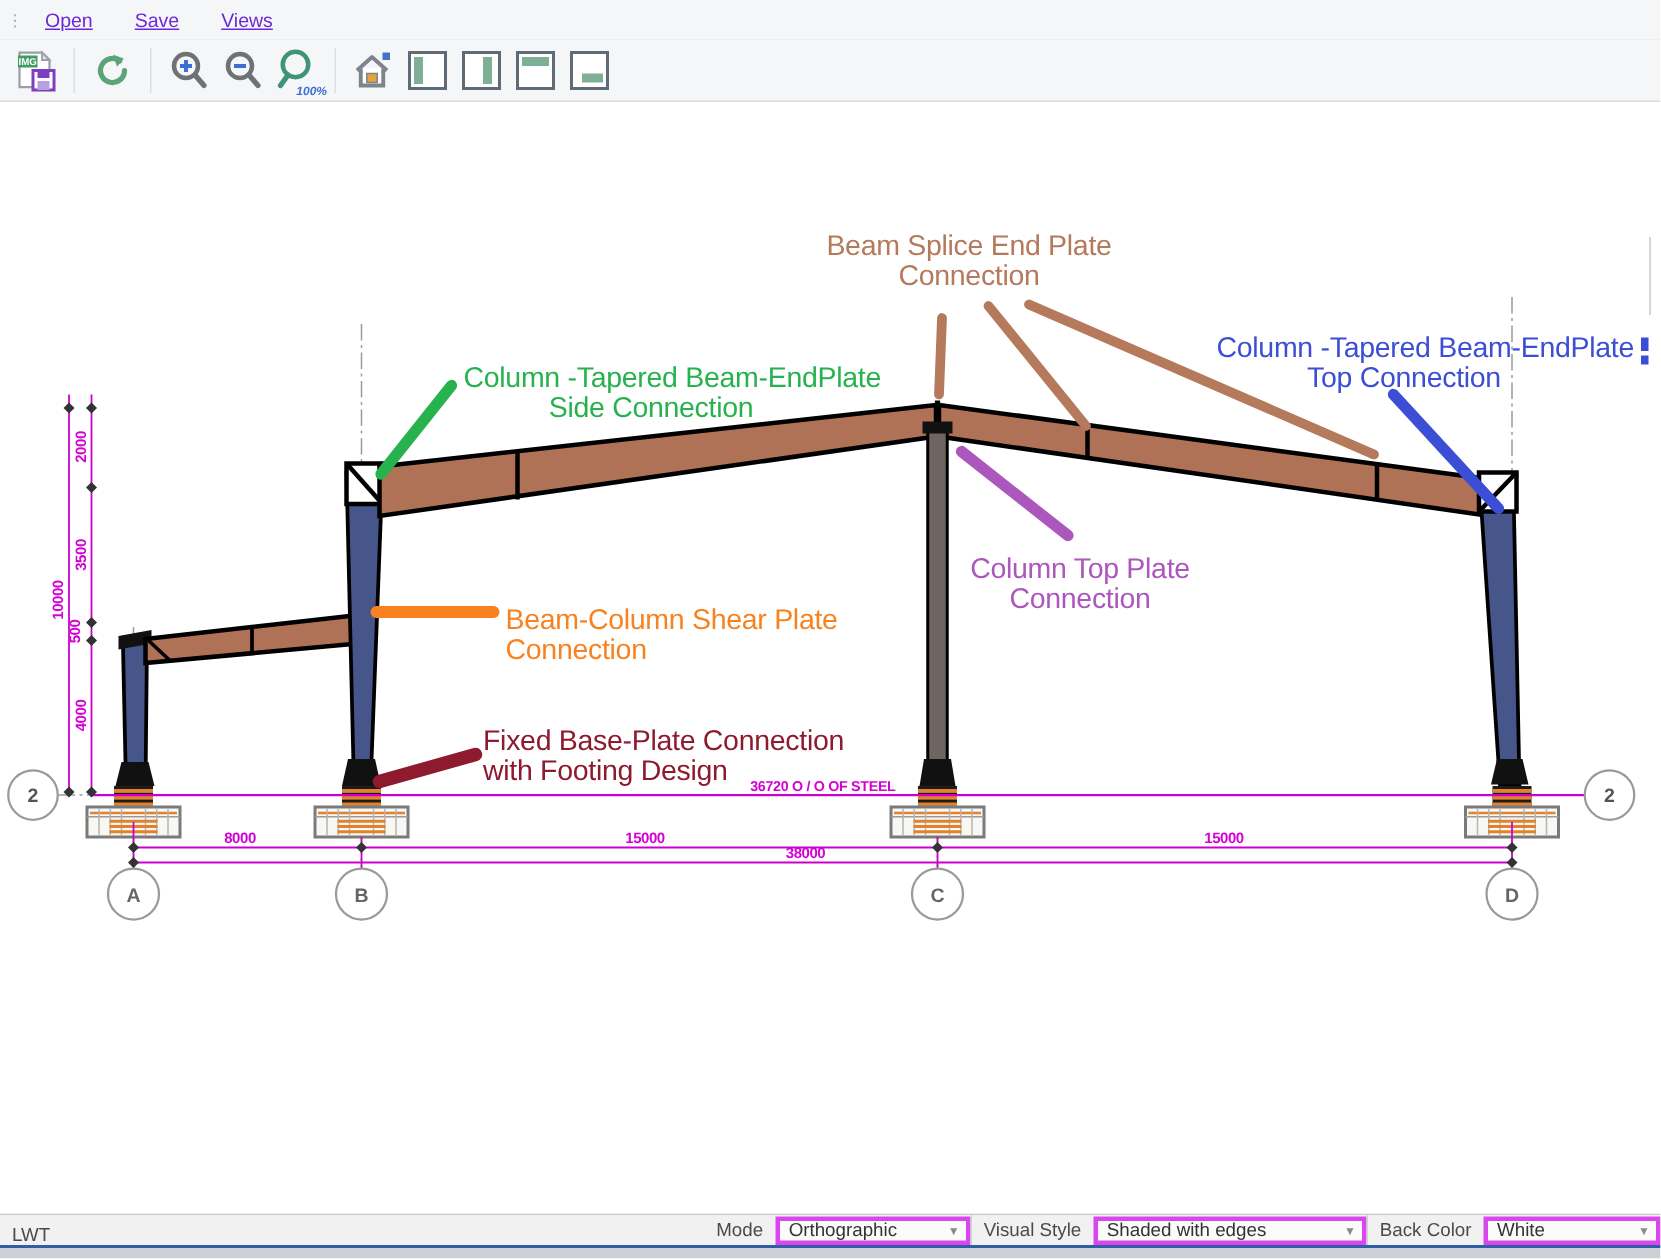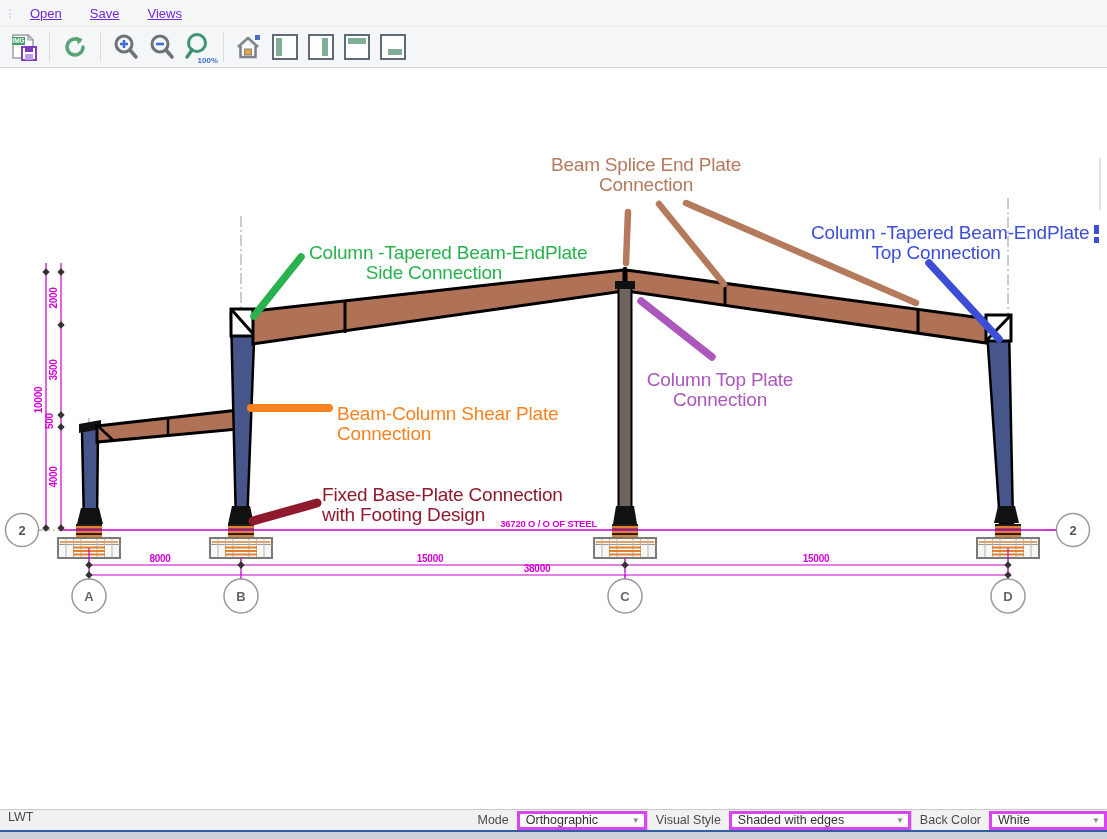--- a/index.html
+++ b/index.html
@@ -12,31 +12,31 @@
   .grip { color:#a8aeb4; font-size:11px; letter-spacing:0; width:12px; text-align:center; }
   .menu-item { font-size:13px; color:#6d28d9; padding:3px 14px; cursor:default;text-decoration:underline; }
 
   
   .toolbar { height:41px; background:#f5f6f7; display:flex; align-items:center;
              border-bottom:1px solid #d9dadb; padding-left:6px; }
   .tb-sep { width:1px; height:30px; background:#dcdddf; margin:0 7px; }
   .tb-btn { width:36px; height:36px; display:flex; align-items:center; justify-content:center;
             position:relative; }
   .zoom100-label { position:absolute; bottom:0px; right:-2px; font-size:8px; font-weight:bold;
-                   color:#3b6fd4; }
+                   color:#3b6fd4;font-style:italic; }
 
   
   .canvas { position:relative; width:1107px; height:741px; background:#ffffff; }
   .ann { position:absolute; font-weight:normal; font-size:19px; line-height:20px;
          text-align:center; letter-spacing:-0.2px; white-space:nowrap; }
   .ann.left-align { text-align:left; }
 
   
   .statusbar { height:21px; background:#f1f1f1; border-top:1px solid #c9c9c9;
-               display:flex; align-items:flex-start; font-size:12.5px; color:#4a4a4a; }
+               display:flex; align-items:flex-end; font-size:12.5px; color:#4a4a4a; }
   .sb-left { padding-left:8px; flex:1; }
   .sb-right { display:flex; align-items:center; height:100%; }
   .sb-label { padding:0 8px; white-space:nowrap; }
   .sb-div { width:1px; height:100%; background:#d2d2d2; }
   .sb-select { height:19px; border:3px solid #d946ef; background:#fbfbfb; display:flex;
                align-items:center; justify-content:space-between; padding:0 4px 0 6px;
                white-space:nowrap; color:#333; }
   .sb-select .chev { color:#8a8a8a; font-size:8px; margin-left:8px; }
 
   

